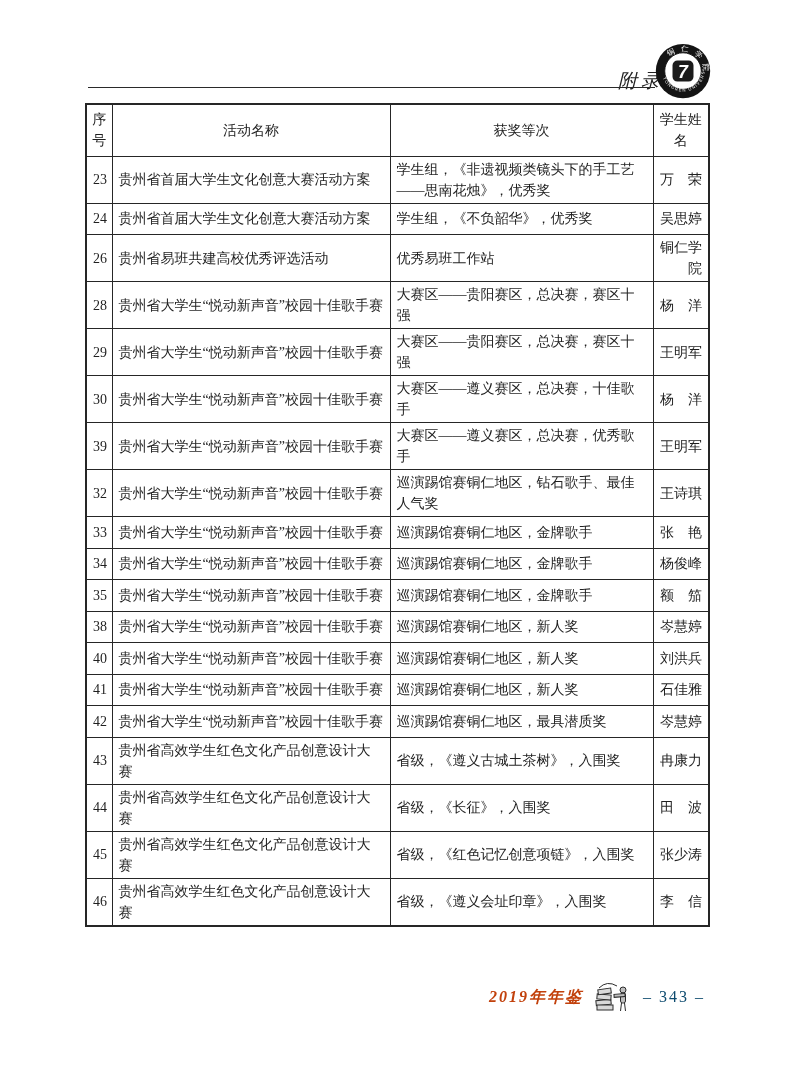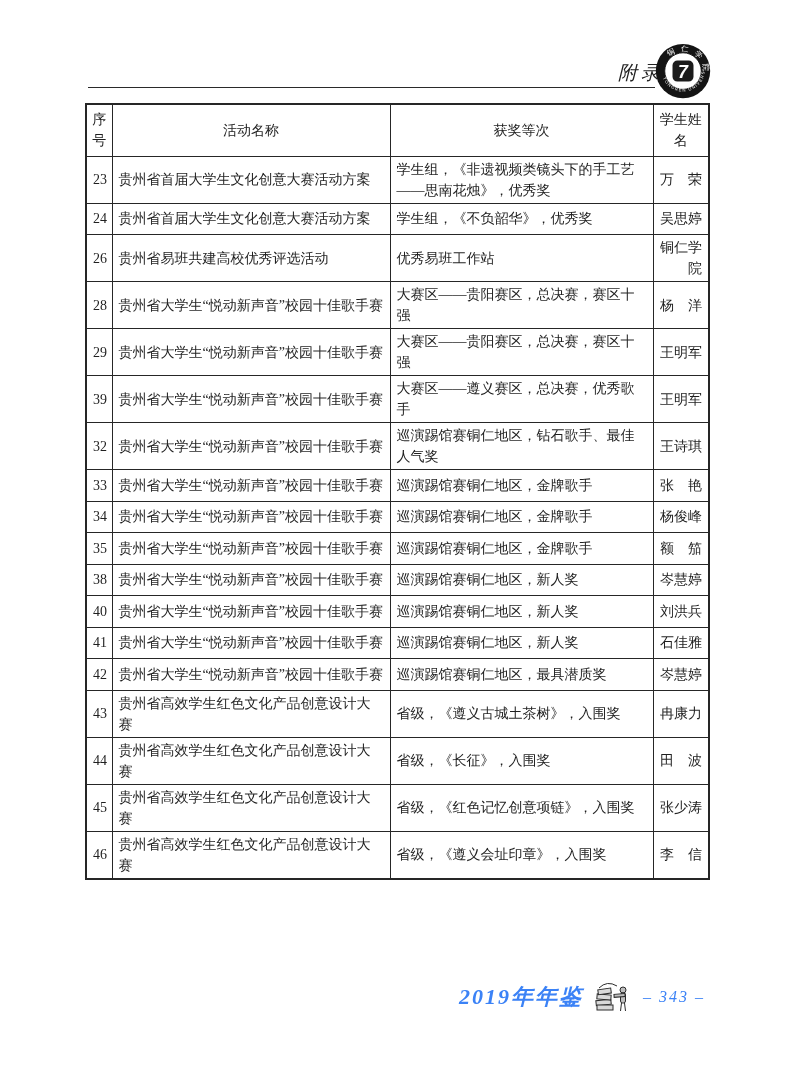--- a/index.html
+++ b/index.html
@@ -12,21 +12,21 @@
     background: #ffffff;
     font-family: "Liberation Serif", "DejaVu Serif", serif;
     color: #1f1f1f;
     overflow: hidden;
   }
 
   
   .page-header { position: absolute; top: 0; left: 0; width: 100%; height: 102px; }
   .section-label {
     position: absolute;
-    top: 60px; left: 618px;
+    top: 68px; left: 618px;
     font-size: 19px;
     font-style: italic;
     letter-spacing: 4px;
     color: #222;
     text-align: right;
   }
   .header-rule {
     position: absolute;
     top: 87px; left: 88px;
     width: 567px; height: 0;
@@ -66,28 +66,28 @@
 
   
   .page-footer {
     position: absolute;
     top: 980px; right: 88px;
     display: flex;
     align-items: center;
     gap: 10px;
   }
   .yearbook-title {
-    font-size: 22px;
+    font-size: 16px;
     font-style: italic;
     font-weight: bold;
     letter-spacing: 2px;
-    color: #3b82f6;
+    color: #c2410c;
   }
   .footer-icon { width: 40px; height: 34px; }
-  .page-number { font-size: 16px; letter-spacing: 2px; color: #3b82f6; font-style: italic; }
+  .page-number { font-size: 16px; letter-spacing: 2px; color: #0c4a6e; }
 </style>
 </head>
 <body>
 
 <div class="page">
 
   <div class="page-header">
     <span class="section-label">附录</span>
     <div class="header-rule"></div>
     <svg class="seal" viewBox="0 0 64 64">
@@ -149,20 +149,26 @@
           <td class="cell-award">大赛区——贵阳赛区，总决赛，赛区十强</td>
           <td class="cell-name">杨　洋</td>
         </tr>
         <tr>
           <td class="cell-no">29</td>
           <td class="cell-activity">贵州省大学生“悦动新声音”校园十佳歌手赛</td>
           <td class="cell-award">大赛区——贵阳赛区，总决赛，赛区十强</td>
           <td class="cell-name">王明军</td>
         </tr>
         <tr>
+          <td class="cell-no">30</td>
+          <td class="cell-activity">贵州省大学生“悦动新声音”校园十佳歌手赛</td>
+          <td class="cell-award">大赛区——遵义赛区，总决赛，十佳歌手</td>
+          <td class="cell-name">杨　洋</td>
+        </tr>
+        <tr>
           <td class="cell-no">39</td>
           <td class="cell-activity">贵州省大学生“悦动新声音”校园十佳歌手赛</td>
           <td class="cell-award">大赛区——遵义赛区，总决赛，优秀歌手</td>
           <td class="cell-name">王明军</td>
         </tr>
         <tr>
           <td class="cell-no">32</td>
           <td class="cell-activity">贵州省大学生“悦动新声音”校园十佳歌手赛</td>
           <td class="cell-award">巡演踢馆赛铜仁地区，钻石歌手、最佳人气奖</td>
           <td class="cell-name">王诗琪</td>

